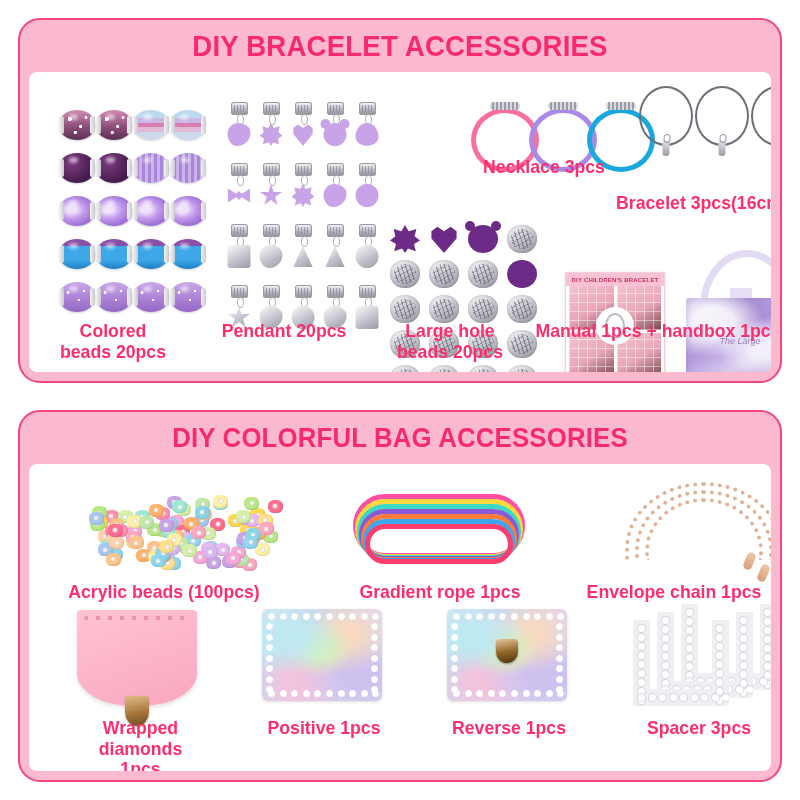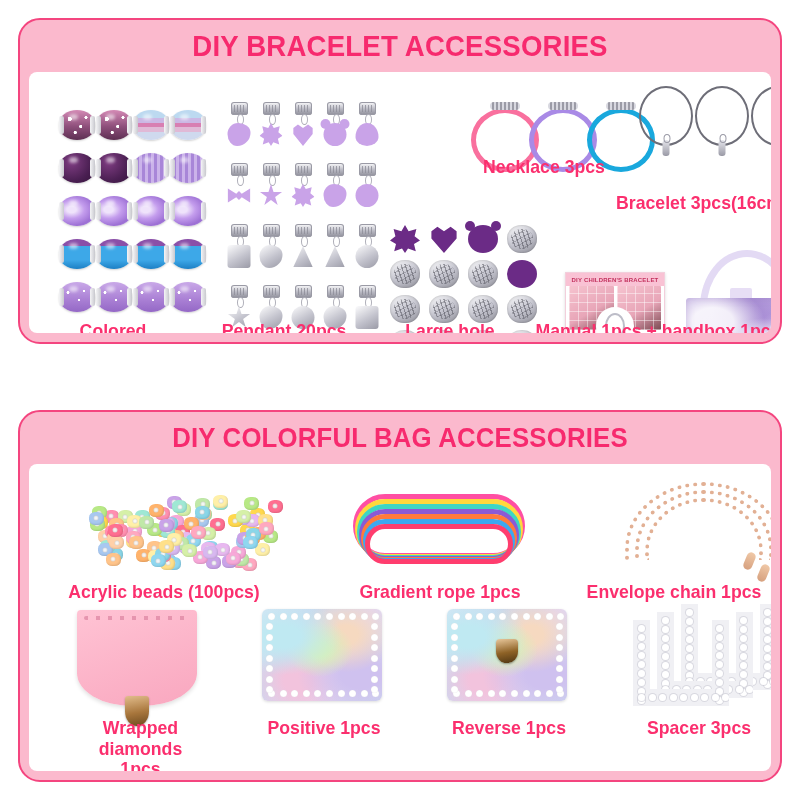--- a/index.html
+++ b/index.html
@@ -14,21 +14,21 @@
   
   .panel{
     position:absolute;
     left:18px; width:764px;
     background:#fbb9cd;
     border:2.5px solid #f4457f;
     border-radius:22px;
     box-sizing:border-box;
     overflow:hidden;
   }
-  #panel-bracelet{top:18px;height:326px;}
+  #panel-bracelet{top:18px;height:365px;}
   #panel-bag{top:410px;height:372px;}
 
   .panel-title{
     position:absolute;left:0;right:0;top:0;
     height:52px;
     display:flex;align-items:center;justify-content:center;
     color:#f72a6e;
     font-weight:bold;
     font-size:30px;
     letter-spacing:.2px;

